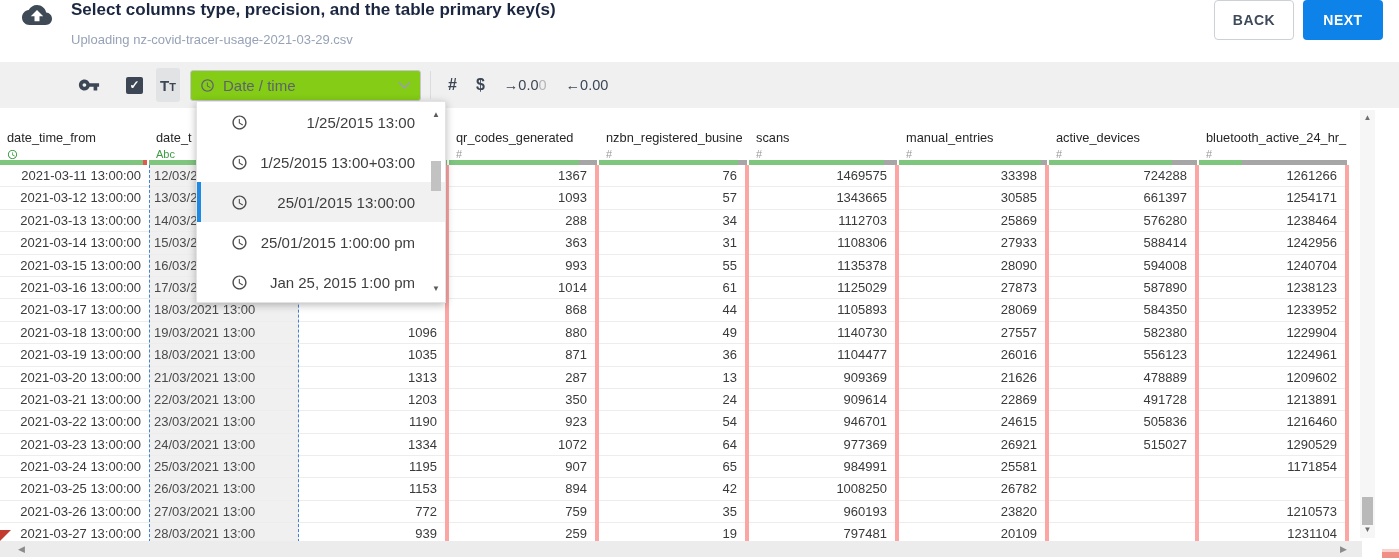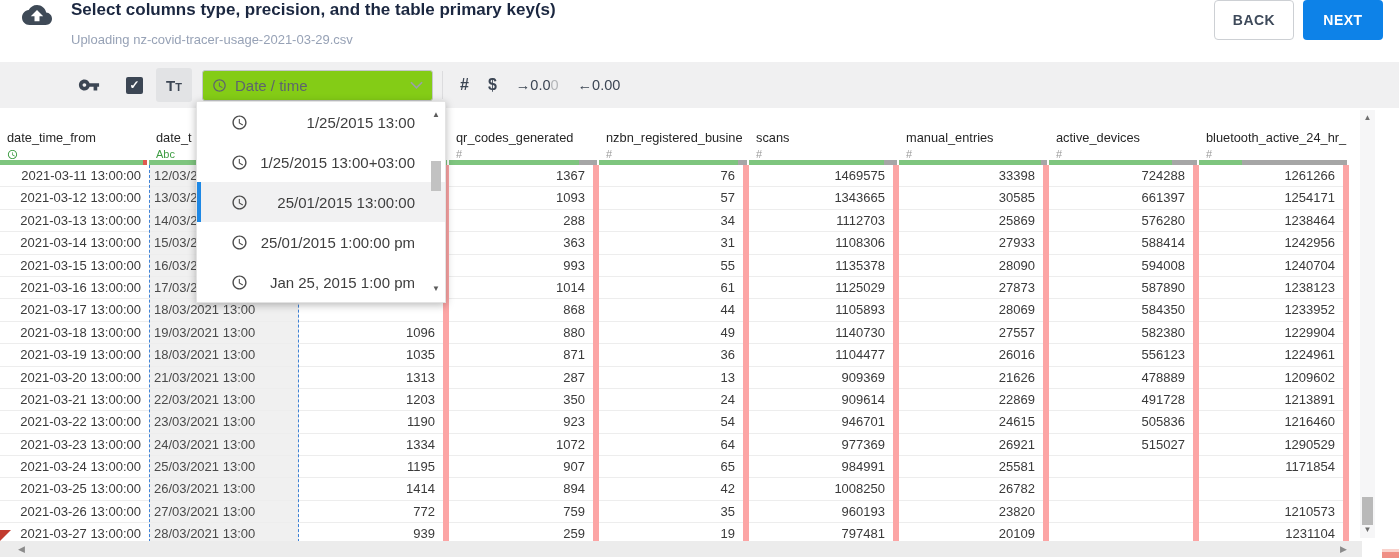--- a/index.html
+++ b/index.html
@@ -18,21 +18,21 @@
        padding:0 16px;cursor:pointer;font-family:"Liberation Sans",sans-serif;}
   .btn-back{background:#fff;border:1px solid #cdd0d4;color:#3e4a5a;margin-right:9px;}
   .btn-next{background:#0d82e8;border:none;color:#fff;margin-right:16px;}
 
   
   .toolbar{position:absolute;left:0;top:62px;width:1399px;height:46px;background:#f0f0f1;
            display:flex;align-items:center;z-index:4;}
   .key-ic{margin-left:78px;width:22px;height:22px;flex:none;}
   .chk{margin-left:26px;width:17px;height:17px;background:#3c4654;border-radius:2px;
        color:#fff;font-size:12px;font-weight:700;display:flex;align-items:center;justify-content:center;flex:none;}
-  .tt-btn{margin-left:13px;width:36px;height:34px;background:#e2e3e5;border-radius:3px;
+  .tt-btn{margin-left:13px;width:24px;height:34px;background:#e2e3e5;border-radius:3px;
           display:flex;align-items:center;justify-content:center;color:#3c4654;
           font-weight:700;font-size:15px;font-variant:small-caps;flex:none;}
   .select{margin-left:10px;width:231px;height:31px;box-sizing:border-box;background:#84cc16;
           border:1px solid #c5c7cb;border-radius:3px;display:flex;align-items:center;
           padding:12px 9px;flex:none;}
   .select .lbl{flex:1;font-size:15px;color:#5d646e;margin-left:8px;}
   .tb-divider{margin-left:9px;width:1px;height:28px;background:#dcdcde;flex:none;}
   .tb-glyph{color:#3c4654;font-size:16px;font-weight:700;}
   .g-num{margin-left:17px;}
   .g-cur{margin-left:19px;}
@@ -43,21 +43,21 @@
   .grid{position:absolute;left:0;top:124px;width:1349px;height:433px;display:flex;background:#fff;}
   .col{position:relative;display:flex;flex-direction:column;flex:none;box-sizing:border-box;}
   .col-head{height:36px;box-sizing:border-box;padding:6px 0 0 7px;background:#fff;overflow:hidden;}
   .col-name{font-size:12.8px;color:#262626;white-space:nowrap;overflow:hidden;}
   .col-type{height:14px;margin-top:2px;font-size:11px;line-height:11px;display:flex;align-items:center;}
   .type-abc{color:#3d9c42;}
   .type-num{color:#9b9b9b;font-size:11px;}
   .col-bar{height:5px;display:flex;margin-right:2px;}
   .col-bar span{height:100%;}
   .col-body{flex:1;position:relative;box-sizing:border-box;}
-  .col-body.vline{border-right:6px solid #fca5a5;}
+  .col-body.vline{border-right:4px solid #fca5a5;}
   .col-body.sel{background:#f0f0f0;border-left:1px dashed #3f82d6;border-right:1px dashed #3f82d6;}
   .cell{height:22.4px;line-height:22px;font-size:13px;color:#3a3a3a;border-bottom:1px solid #ededed;
         box-sizing:border-box;white-space:nowrap;overflow:hidden;}
   .al-r{text-align:right;padding-right:8px;}
   .al-l{text-align:left;padding-left:4px;color:#4a4a4a;}
 
   .corner-flag{position:absolute;left:0;top:530px;z-index:3;}
 
   
   .dropdown{position:absolute;left:196px;top:101px;width:250px;background:#fff;z-index:30;
@@ -203,21 +203,21 @@
           <div class="cell al-r"></div>
           <div class="cell al-r"></div>
           <div class="cell al-r"></div>
           <div class="cell al-r">1096</div>
           <div class="cell al-r">1035</div>
           <div class="cell al-r">1313</div>
           <div class="cell al-r">1203</div>
           <div class="cell al-r">1190</div>
           <div class="cell al-r">1334</div>
           <div class="cell al-r">1195</div>
-          <div class="cell al-r">1414</div>
+          <div class="cell al-r">1153</div>
           <div class="cell al-r">772</div>
           <div class="cell al-r">939</div>
         </div>
       </div>
       <div class="col" style="width: 150px;">
         <div class="col-head">
           <div class="col-name">qr_codes_generated</div>
           <div class="col-type">
             <span class="type-num">#</span>
           </div>

